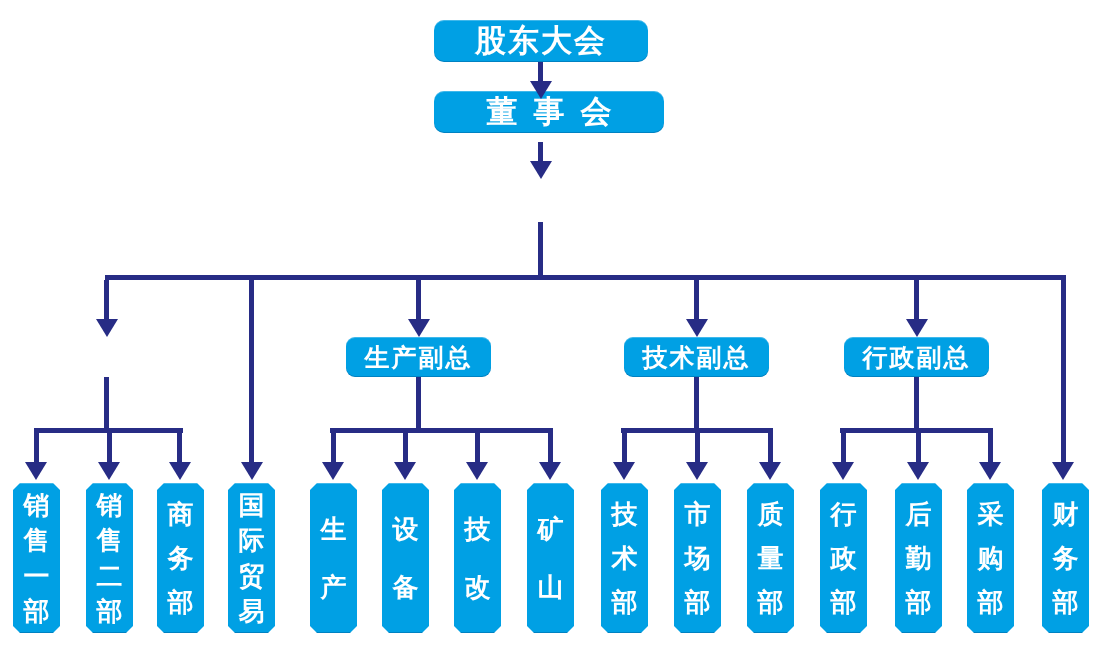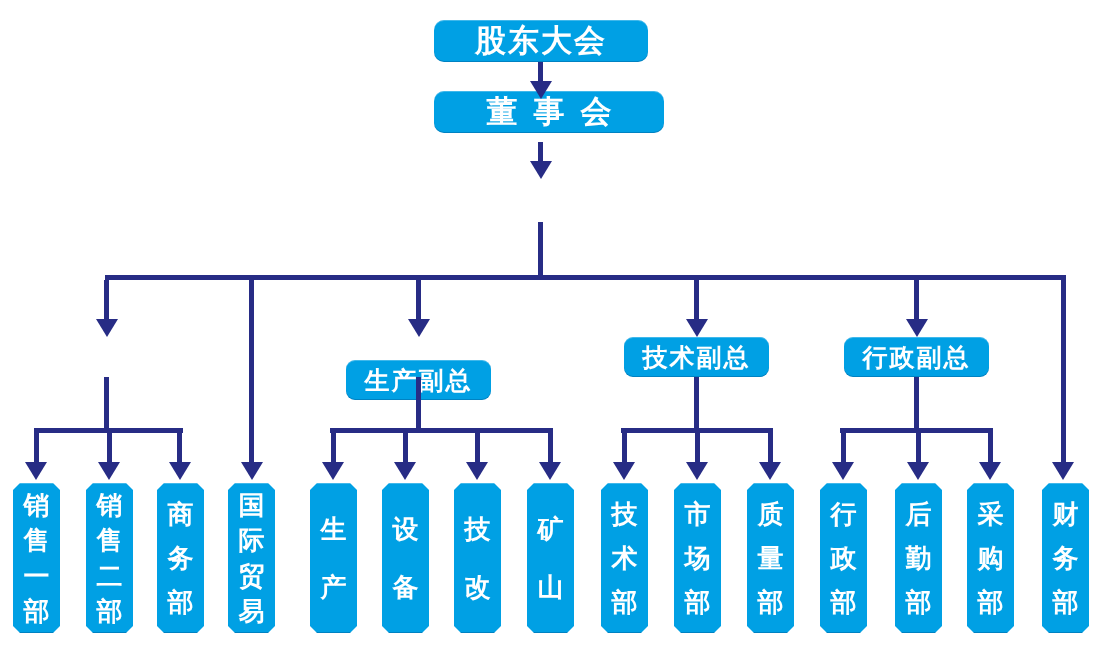--- a/index.html
+++ b/index.html
@@ -64,21 +64,21 @@
   <div class="vline" style="left:694px;top:280px;height:40px;"></div>
   <div class="arrowhead" style="left:686px;top:319px;"></div>
   <div class="vline" style="left:914px;top:280px;height:40px;"></div>
   <div class="arrowhead" style="left:906px;top:319px;"></div>
 
   <div class="vline" style="left:249px;top:280px;height:182px;"></div>
   <div class="arrowhead" style="left:241px;top:462px;"></div>
   <div class="vline" style="left:1061px;top:280px;height:182px;"></div>
   <div class="arrowhead" style="left:1052px;top:462px;"></div>
 
-  <div class="node vp" style="left:346px;top:337px;margin-top:23px;">生产副总</div>
+  <div class="node vp" style="left:346px;top:337px;">生产副总</div>
   <div class="node vp" style="left:624px;top:337px;">技术副总</div>
   <div class="node vp" style="left:844px;top:337px;">行政副总</div>
 
   <div class="vline" style="left:104px;top:377px;height:55px;"></div>
   <div class="hline" style="left:34px;top:428px;width:149px;"></div>
   <div class="vline" style="left:416px;top:377px;height:55px;"></div>
   <div class="hline" style="left:330px;top:428px;width:222px;"></div>
   <div class="vline" style="left:694px;top:377px;height:55px;"></div>
   <div class="hline" style="left:621px;top:428px;width:152px;"></div>
   <div class="vline" style="left:914px;top:377px;height:55px;"></div>

